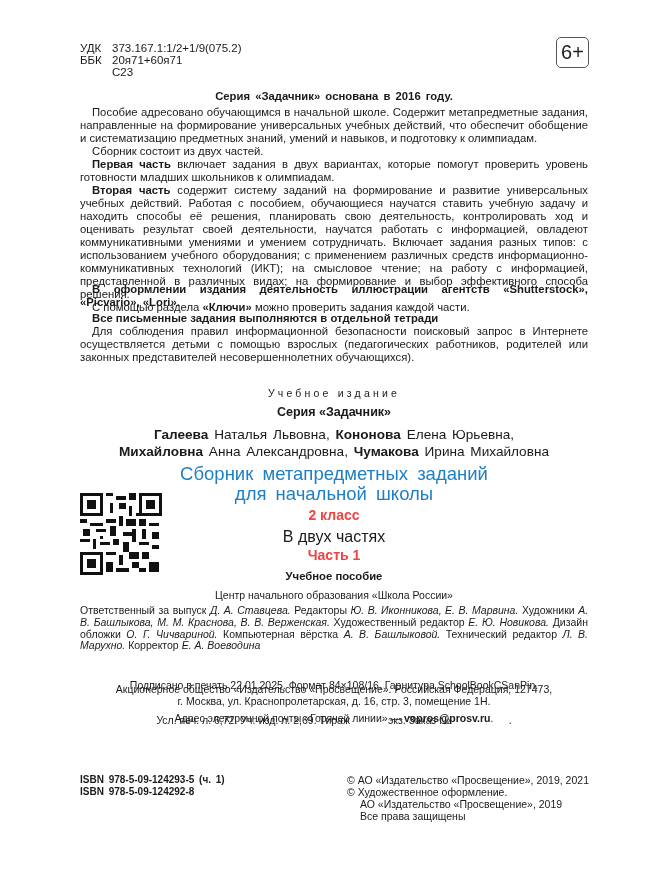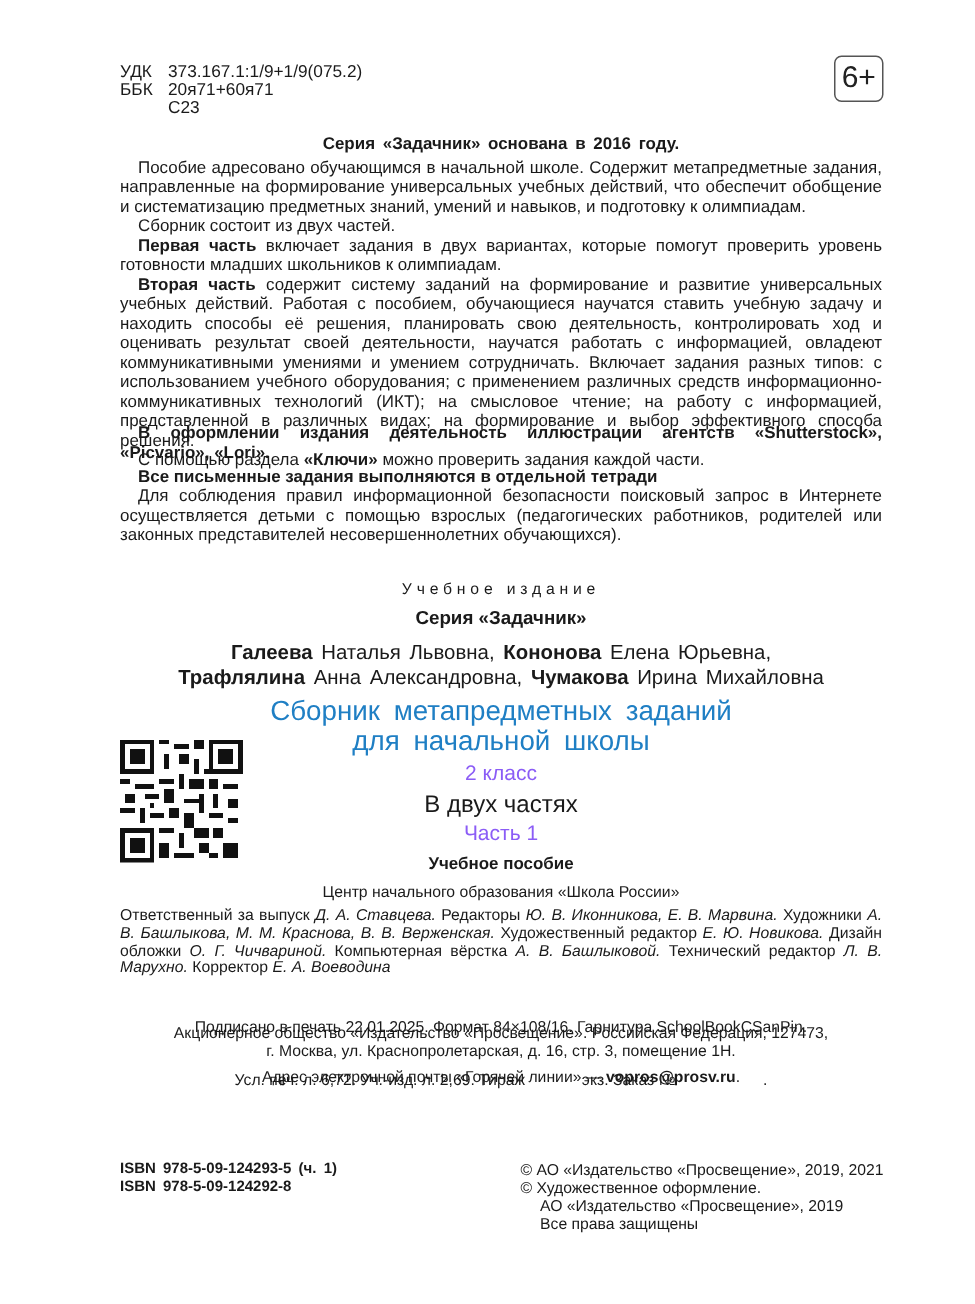--- a/index.html
+++ b/index.html
@@ -21,37 +21,37 @@
   .series-note { position: absolute; left: 80px; width: 508px; top: 90px; text-align: center; font-weight: bold; font-size: 11.3px; word-spacing: 2px; }
 
   .para { position: absolute; left: 80px; width: 508px; text-align: justify; }
   .para p { margin: 0; text-indent: 12px; }
   .para b { font-weight: bold; }
 
   .center { position: absolute; left: 80px; width: 508px; text-align: center; }
   .spaced { letter-spacing: 3.2px; font-size: 10.5px; }
   .authors { font-size: 13.6px; line-height: 17px; word-spacing: 2px; }
   .title-blue { color: #1f7fc4; font-weight: normal; font-size: 18.5px; line-height: 20px; word-spacing: 4px; }
-  .blue { color: #8b5cf6; font-size: 14px; }
+  .blue { color: #ef4444; font-size: 14px; font-weight: bold; }
   .qr { position: absolute; left: 80px; top: 493px; width: 82px; height: 82px; }
   .credits { position: absolute; left: 80px; width: 508px; text-align: justify; font-size: 10.5px; line-height: 11.8px; }
   .credits i { font-style: italic; }
   .small { font-size: 10.5px; line-height: 11.8px; }
   .isbn { position: absolute; left: 80px; top: 774px; font-weight: bold; font-size: 10px; line-height: 12px; word-spacing: 2px; }
   .copyright { position: absolute; left: 347px; top: 774px; font-size: 10.5px; line-height: 12px; }
   .copyright .row { white-space: nowrap; }
   .copyright .ind { padding-left: 13px; }
 </style>
 </head>
 <body>
 
 <div class="udk">
   <div class="row">
       <span class="k">УДК</span>
-      <span>373.167.1:1/9+1/9(075.2)</span>
+      <span>373.167.1:1/2+1/9(075.2)</span>
     </div>
   <div class="row">
       <span class="k">ББК</span>
       <span>20я71+60я71</span>
     </div>
   <div class="row">
       <span class="k"></span>
       <span>С23</span>
     </div>
 </div>
@@ -78,21 +78,21 @@
 
 <div class="center spaced" style="top:387px;">Учебное издание</div>
 <div class="center" style="top:406px; font-weight:bold; font-size:12.5px;">Серия «Задачник»</div>
 
 <div class="center authors" style="top:426px;">
   <div>
     <b>Галеева</b> <span>Наталья Львовна</span>, 
     <b>Кононова</b> <span>Елена Юрьевна</span>,
   </div>
   <div>
-    <b>Трафлялина</b> <span>Анна Александровна</span>, 
+    <b>Михайловна</b> <span>Анна Александровна</span>, 
     <b>Чумакова</b> <span>Ирина Михайловна</span>
   </div>
 </div>
 
 <div class="center title-blue" style="top:464px;">
   <div>Сборник метапредметных заданий</div>
   <div>для начальной школы</div>
 </div>
 
 <svg class="qr" viewBox="0 0 25 25" shape-rendering="crispEdges">

